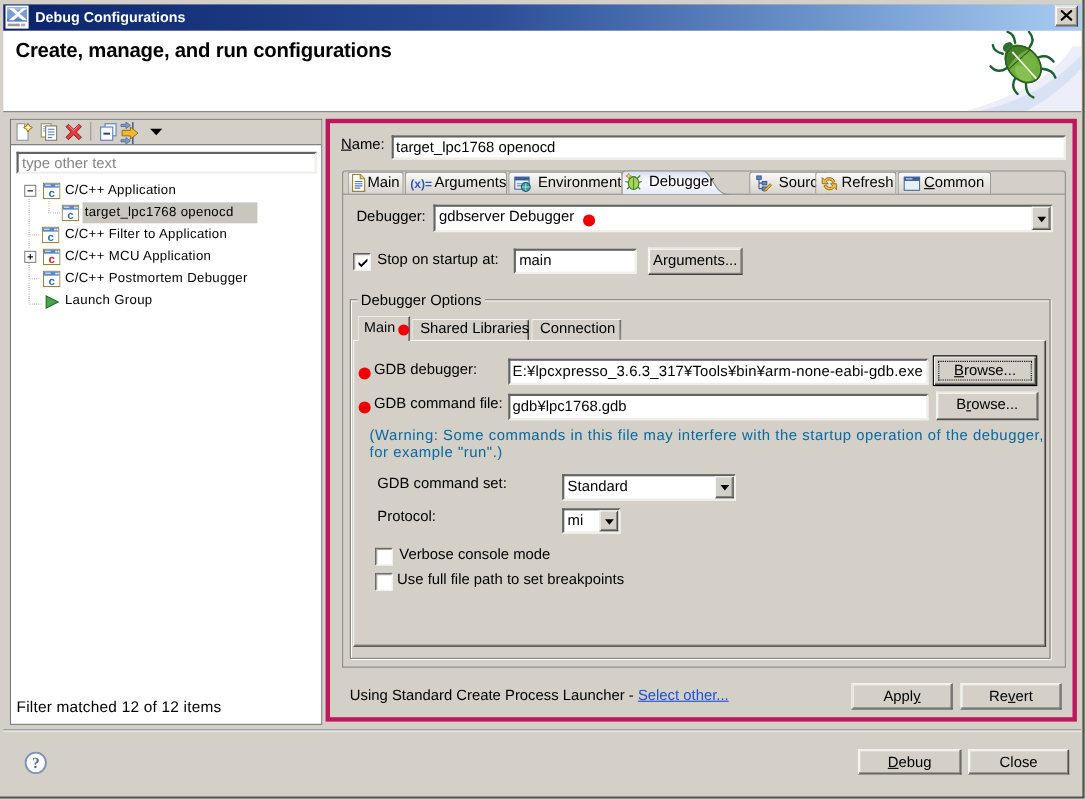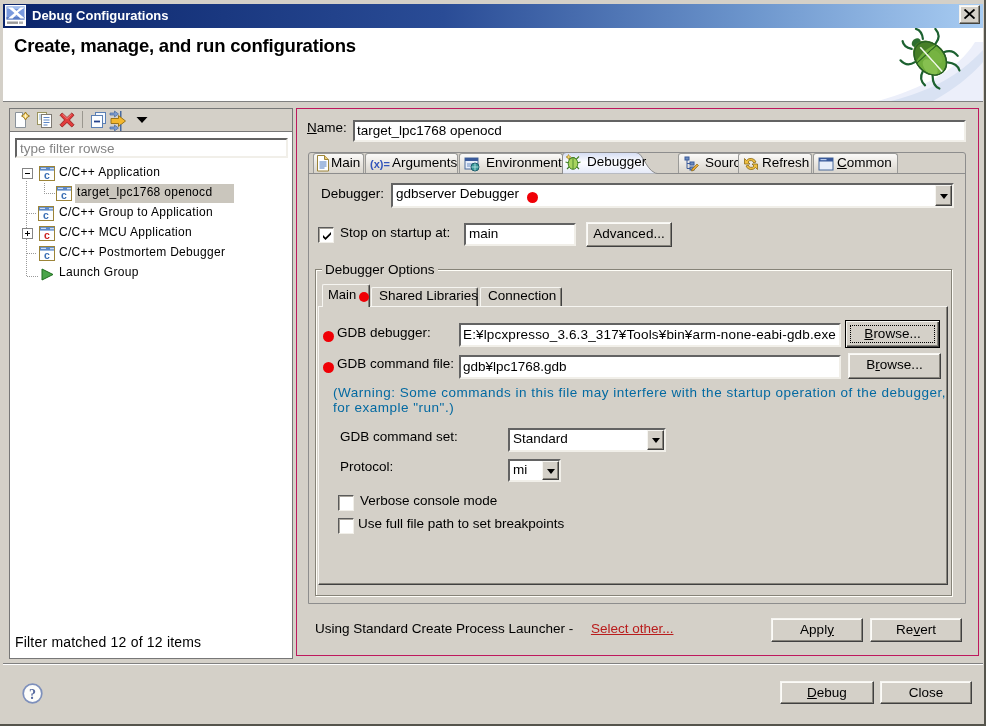--- a/index.html
+++ b/index.html
@@ -36,21 +36,21 @@
 .trow { position:absolute; height:19px; white-space:nowrap; font-size:12px; letter-spacing:0.3px; }
 #tsel { position:absolute; left:65px; top:75px; width:159px; height:19px; background:#cac6bd; }
 #lstatus { position:absolute; left:5px; top:525px; font-size:14px; letter-spacing:0.2px; }
 .ticon { position:absolute; width:16px; height:16px; }
 .texp { position:absolute; width:11px; height:11px; background:#fff; border:1px solid #848484; }
 .texp i { position:absolute; left:2px; top:4px; width:5px; height:1px; background:#000; }
 .texp.plus i:after { content:""; position:absolute; left:2px; top:-2px; width:1px; height:5px; background:#000; }
 .dotv { position:absolute; width:1px; background-image:linear-gradient(#9a9a9a 1px, transparent 1px); background-size:1px 2px; }
 .doth { position:absolute; height:1px; background-image:linear-gradient(to right,#9a9a9a 1px, transparent 1px); background-size:2px 1px; }
 
-#rightbox { position:absolute; left:296px; top:108px; width:683px; height:548px; border:1px solid #be185d; background:#d4d0c8; }
+#rightbox { position:absolute; left:296px; top:108px; width:683px; height:548px; border:4px solid #be185d; background:#d4d0c8; }
 #namelbl { position:absolute; left:10px; top:11px; }
 #namefield { position:absolute; left:56px; top:11px; width:613px; height:22px; }
 #namefield span { position:absolute; left:2px; top:1px; font-size:13.5px; }
 
 #tabfolder { position:absolute; left:11px; top:43px; width:658px; height:452px; border:1px solid #8d8d8d; border-radius:3px 3px 0 0; }
 #tabline { position:absolute; left:0px; top:20px; width:656px; height:1px; background:#8d8d8d; }
 .etab { position:absolute; top:0px; height:20px; background:linear-gradient(#fbfaf8,#d8d4cc); border:1px solid #9a9a98; border-bottom:none; border-radius:3px 3px 0 0; white-space:nowrap; font-size:13.5px; }
 .etab .tx { position:absolute; top:1px; }
 .etab svg { position:absolute; left:4px; top:2px; }
 #seltab { position:absolute; left:253px; top:-1px; width:89px; height:22px; }
@@ -71,21 +71,21 @@
 #mainfield span { position:absolute; left:3px; top:1px; }
 #advbtn { position:absolute; left:277px; top:69px; width:86px; height:25px; }
 
 #groupbox { position:absolute; left:6px; top:116px; width:637px; height:327px; }
 #grouplbl { position:absolute; left:6px; top:-8px; background:#d4d0c8; padding:0 3px; }
 
 .wtab { position:absolute; background:#d4d0c8; border:1px solid; border-color:#f6f5f1 #404040 #404040 #f6f5f1; border-bottom:none; box-shadow: inset -1px 0 0 #87847c; border-radius:2px 2px 0 0; white-space:nowrap; }
 #wpanel { position:absolute; left:2px; top:36px; width:630px; height:279px; }
 #wpanel .row { position:absolute; white-space:nowrap; }
 .warn { color:#0369a1; letter-spacing:0.5px; }
-#selother { color:#b91c1c; text-decoration:underline;margin-left:14px; }
+#selother { color:#1d4ed8; text-decoration:underline; }
 
 #sep { position:absolute; left:3px; top:663px; width:980px; height:2px; background:#fff; border-top:1px solid #808080; }
 #helpicon { position:absolute; left:22px; top:683px; width:21px; height:21px; }
 .push { position:absolute; width:92px; height:24px; }
 #debugbtn { position:absolute; left:780px; top:681px; width:94px; height:23px; }
 #closebtn2 { position:absolute; left:880px; top:681px; width:92px; height:23px; }
 #applybtn { left:474px; top:509px; }
 #revertbtn { left:573px; top:509px; }
 u.m { text-decoration:underline; }
 </style>
@@ -179,21 +179,21 @@
           <rect x="10" y="0" width="1.5" height="6.5" fill="#46699e"></rect>
           <path d="M1 7.5 h7.5 v-3 l7 5.5 -7 5.5 v-3 H1 Z" fill="#f3b72d" stroke="#916c12" stroke-width="0.9"></path>
           <path d="M0 16 h4.5 v-2 l4 3 -4 3 v-2 H0 Z" fill="#7c9cd0" stroke="#46699e" stroke-width="0.7"></path>
           <rect x="10" y="13.5" width="1.5" height="6.5" fill="#46699e"></rect>
         </g>
 
         <path d="M126.5 8 L137.5 8 L132 14 Z" fill="#000"></path>
       </svg>
     </div>
     <div id="lfilter" class="sunken">
-        <span>type filter rowse</span>
+        <span>type other text</span>
       </div>
     <div id="tsel"></div>
 
     <div class="dotv" style="left:16px;top:72px;height:96px;"></div>
     <div class="doth" style="left:17px;top:104px;width:10px;"></div>
     <div class="doth" style="left:17px;top:144px;width:10px;"></div>
     <div class="doth" style="left:17px;top:167px;width:12px;"></div>
     <div class="dotv" style="left:34px;top:74px;height:11px;"></div>
     <div class="doth" style="left:34px;top:84px;width:11px;"></div>
     <div class="texp" style="left:12px;top:59px;">
@@ -240,21 +240,21 @@
         <rect x="2" y="1.8" width="5" height="1.2" fill="#cfdef4"></rect>
         <circle cx="12" cy="2.6" r="0.9" fill="#e8f0fa"></circle>
         <circle cx="14" cy="2.6" r="0.9" fill="#e8f0fa"></circle>
         <text x="8" y="13" text-anchor="middle" font-size="10.5" font-weight="bold" fill="#3b6fb5" font-family="Liberation Sans">c</text>
       </svg>
     <svg class="ticon" style="left:30px;top:158px;" viewBox="0 0 16 16">
         <path d="M2 2 L13 7.5 L2 13 Z" fill="#4aa54a" stroke="#1e6e1e"></path>
       </svg>
     <div class="trow" style="left:49px;top:56px;">C/C++ Application</div>
     <div class="trow" style="left:67px;top:76px;">target_lpc1768 openocd</div>
-    <div class="trow" style="left:49px;top:96px;">C/C++ Group to Application</div>
+    <div class="trow" style="left:49px;top:96px;">C/C++ Filter to Application</div>
     <div class="trow" style="left:49px;top:116px;">C/C++ MCU Application</div>
     <div class="trow" style="left:49px;top:136px;">C/C++ Postmortem Debugger</div>
     <div class="trow" style="left:49px;top:156px;">Launch Group</div>
     <div id="lstatus">Filter matched 12 of 12 items</div>
   </div>
 
   <div id="rightbox">
     <div id="namelbl"><u class="m">N</u>ame:</div>
     <div id="namefield" class="sunken">
         <span>target_lpc1768 openocd</span>
@@ -353,21 +353,21 @@
       <div class="reddot" style="left:218px;top:39px;"></div>
       <div id="chk1" class="checkbox">
           <svg width="14" height="14" viewBox="0 0 14 14">
             <path d="M3 6 L5.5 8.5 L11 3 L11 5.5 L5.5 11 L3 8.5 Z" fill="#000"></path>
           </svg>
         </div>
       <div id="chk1lbl">Stop on startup at:</div>
       <div id="mainfield" class="sunken">
           <span>main</span>
         </div>
-      <div id="advbtn" class="btn"><span>Advanced...</span></div>
+      <div id="advbtn" class="btn"><span>Arguments...</span></div>
 
       <div id="groupbox" class="etched">
         <div id="grouplbl">Debugger Options</div>
         <div class="wtab" style="left:6px;top:14px;width:48px;height:23px;z-index:3;">
             <span style="position:absolute;left:5px;top:2px;font-size:13px;">Main</span>
             <span class="reddot" style="left:36px;top:7px;width:10px;height:10px;"></span>
           </div>
         <div class="wtab" style="left:55px;top:17px;width:107px;height:20px;">
             <span style="position:absolute;left:7px;top:0px;">Shared Libraries</span>
           </div>

